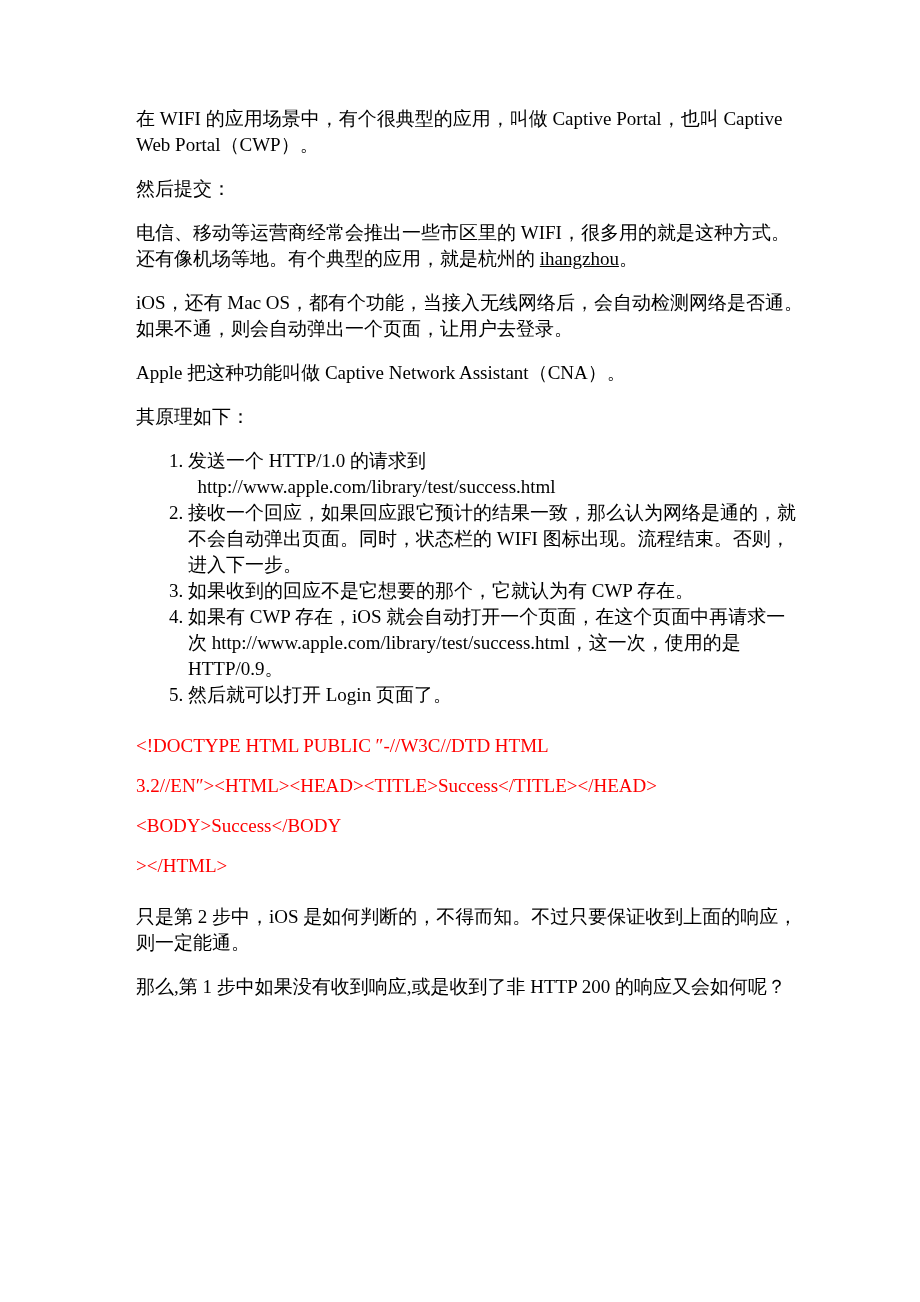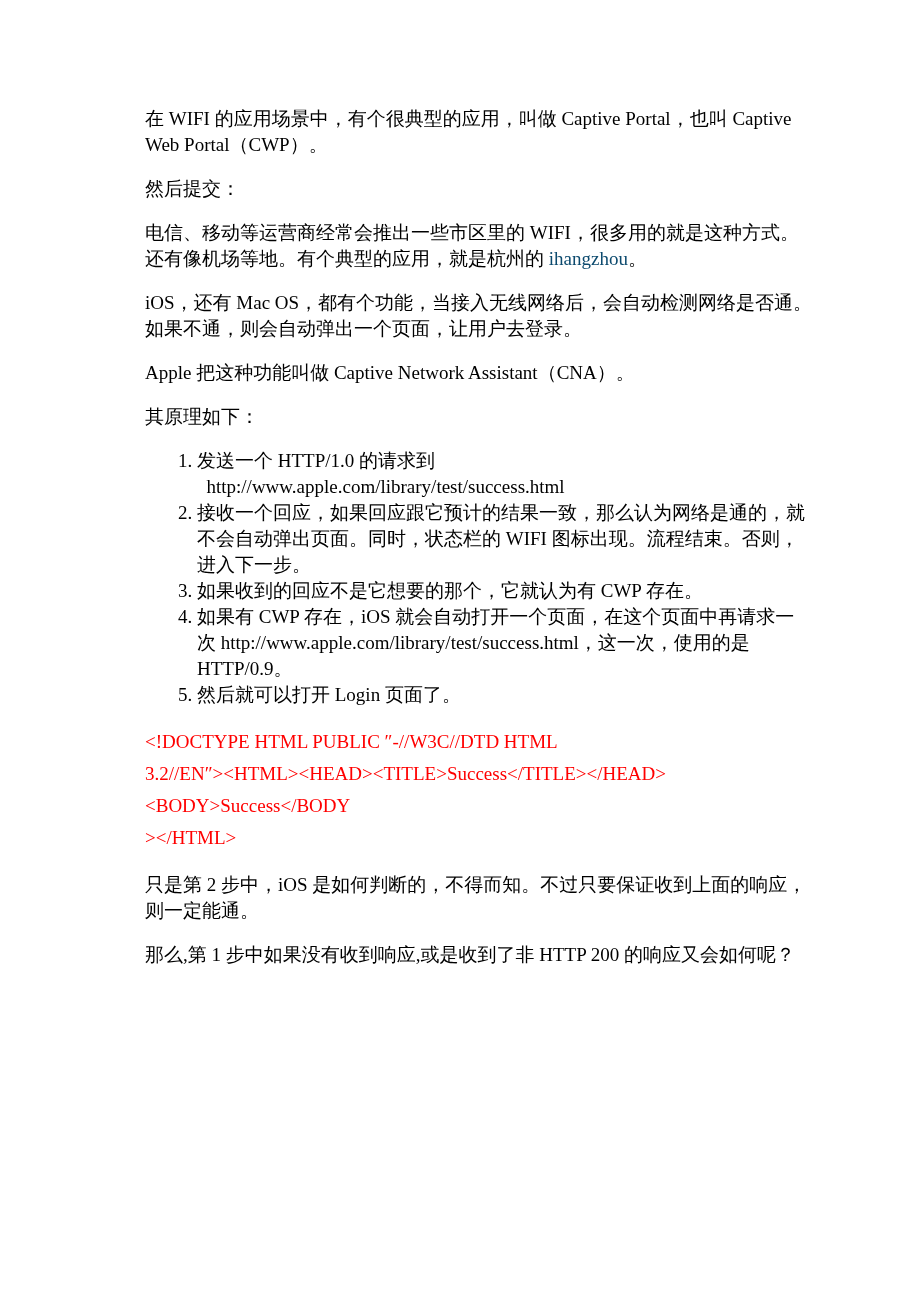--- a/index.html
+++ b/index.html
@@ -19,41 +19,41 @@
     background: #ffffff;
   }
   .doc {
     position: absolute;
     left: 136px;
     top: 106px;
     width: 668px;
     color: #000000;
     font-size: 19px;
     line-height: 26px;
-    margin-left: 9px;
   }
   .doc p {
     margin: 0 0 18px 0;
     white-space: pre-wrap;
   }
   .doc p.tight { margin-bottom: 0; }
   .doc ol {
     margin: 0 0 18px 0;
     padding-left: 52px;
   }
   .doc li {
     white-space: pre-wrap;
   }
   .link {
-    color: #0c4a6e;
+    color: #000000;
+    text-decoration: underline;
     cursor: pointer;
   }
   .code {
     color: #ff0000;
-    line-height: 32px;
+    line-height: 40px;
     margin-top: 2px;
   }
 </style>
 </head>
 <body>
 
 <div class="page">
   <div class="doc">
 
     <p>在 WIFI 的应用场景中，有个很典型的应用，叫做 Captive Portal，也叫 Captive Web Portal（CWP）。</p>

